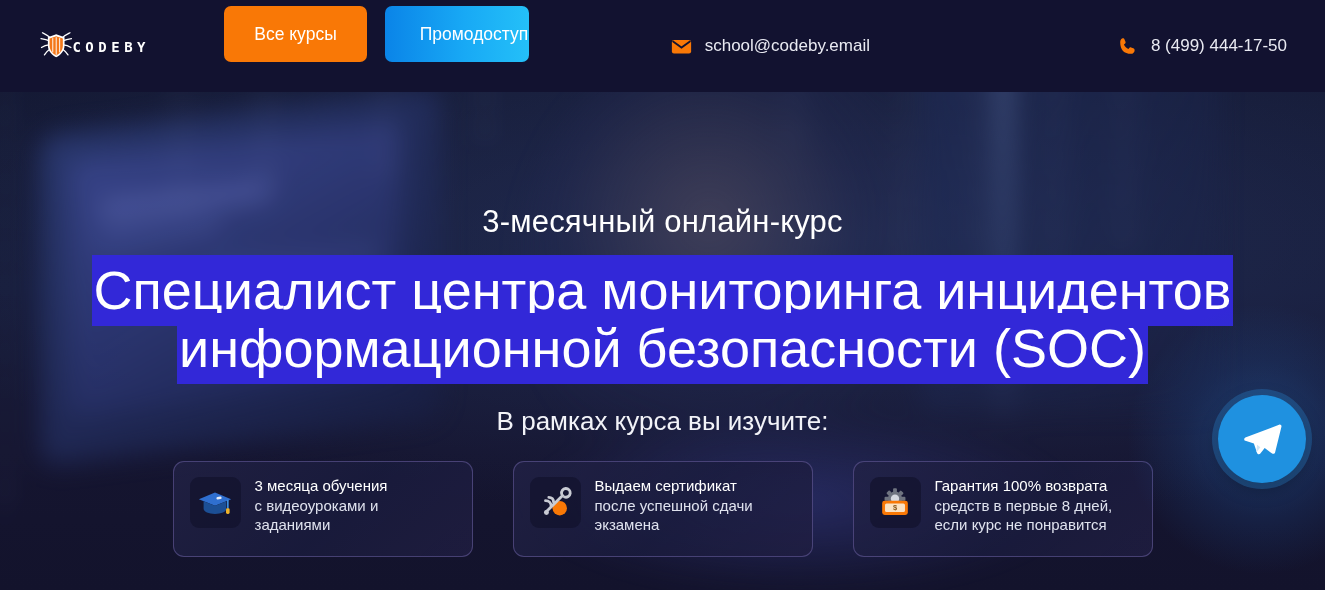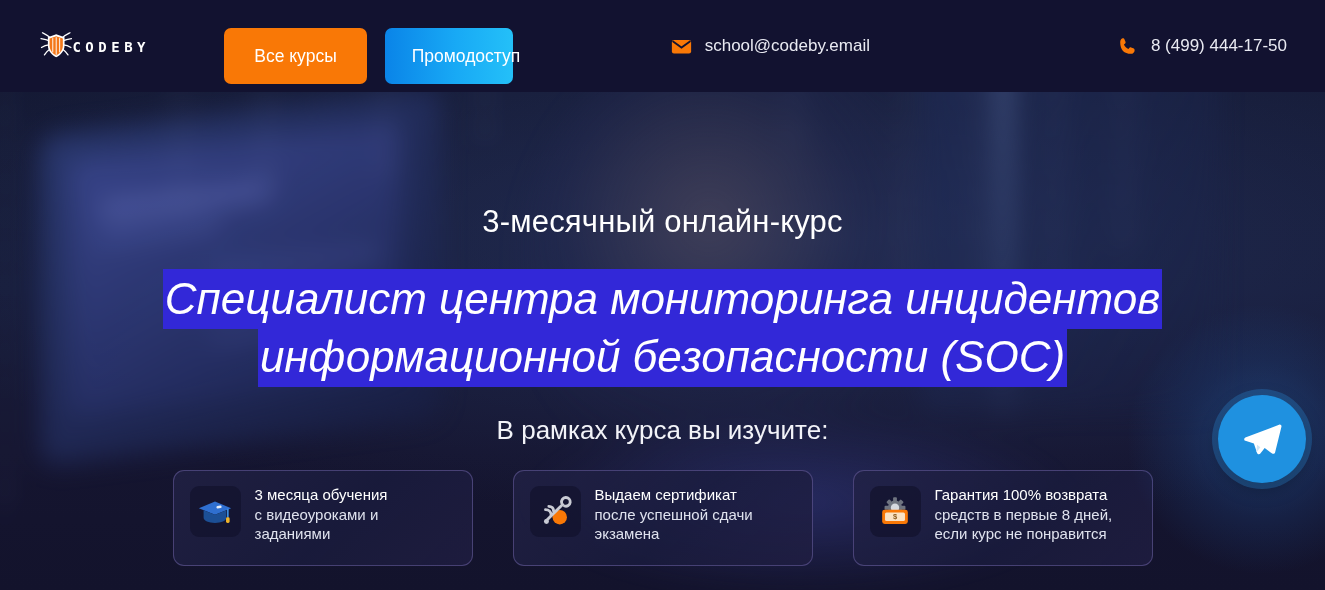--- a/index.html
+++ b/index.html
@@ -28,32 +28,32 @@
   }
   .logo-mark { width: 66px; height: 58px; display:block; }
   .logo-word {
     margin-top: 2px;
     font-family: "DejaVu Sans Mono", monospace;
     font-size: 14px; letter-spacing: 4.5px;
     color: #ffffff; font-weight: 700;
     line-height: 1;
   }
 
-  .nav-btns { position: absolute; left: 224px; top: 28px; display: flex; gap: 18px; }
+  .nav-btns { position: absolute; left: 224px; top: 6px; display: flex; gap: 18px; }
   .btn {
     border: none; cursor: pointer;
     color: #fff; font-size: 17.5px;
     font-family: "Liberation Sans", sans-serif;
     border-radius: 7px;
     height: 56px;
     display: flex; align-items: center; justify-content: center;
     white-space: nowrap;
   }
   .btn-courses { width: 143px; background: #f97806; }
-  .btn-promo   { width: 128px; background: linear-gradient(90deg,#0a84e8 0%, #18a9f5 55%, #24c0f8 100%); padding-left: 34px; }
+  .btn-promo   { width: 144px; background: linear-gradient(90deg,#0a84e8 0%, #18a9f5 55%, #24c0f8 100%); padding-left: 34px; }
 
   .contacts { position: absolute; right: 0; top: 0; height: 92px; display: flex; align-items: center; }
   .contact {
     display: flex; align-items: center; gap: 13px;
     color: #e9eaf2; font-size: 17px; white-space: nowrap;
   }
   .contact-email { position: absolute; right: 455px; }
   .contact-phone { position: absolute; right: 38px; }
   .ico { width: 21px; height: 21px; display: block; flex: 0 0 auto; }
 
@@ -117,24 +117,24 @@
 
   
   .hero-content { position: relative; z-index: 10; width: 1325px; text-align: center; }
 
   .kicker {
     margin-top: 112px;
     font-size: 31px; color: #ffffff; letter-spacing: .2px;
   }
 
   .headline {
-    margin: 30px auto 0;
+    margin: 21px auto 0;
     width: 1160px;
-    font-size: 44px; line-height: 58px;
-    color: #ffffff; font-weight: 400; font-style: italic;
+    font-size: 54px; line-height: 58px;
+    color: #ffffff; font-weight: 400;
   }
   .hl-sel {
     background: #3228d8;
     box-decoration-break: clone;
     -webkit-box-decoration-break: clone;
     padding: 5px 2px 6px;
   }
 
   .subtitle { margin-top: 29px; font-size: 26px; color: #f2f3f8; }
 

